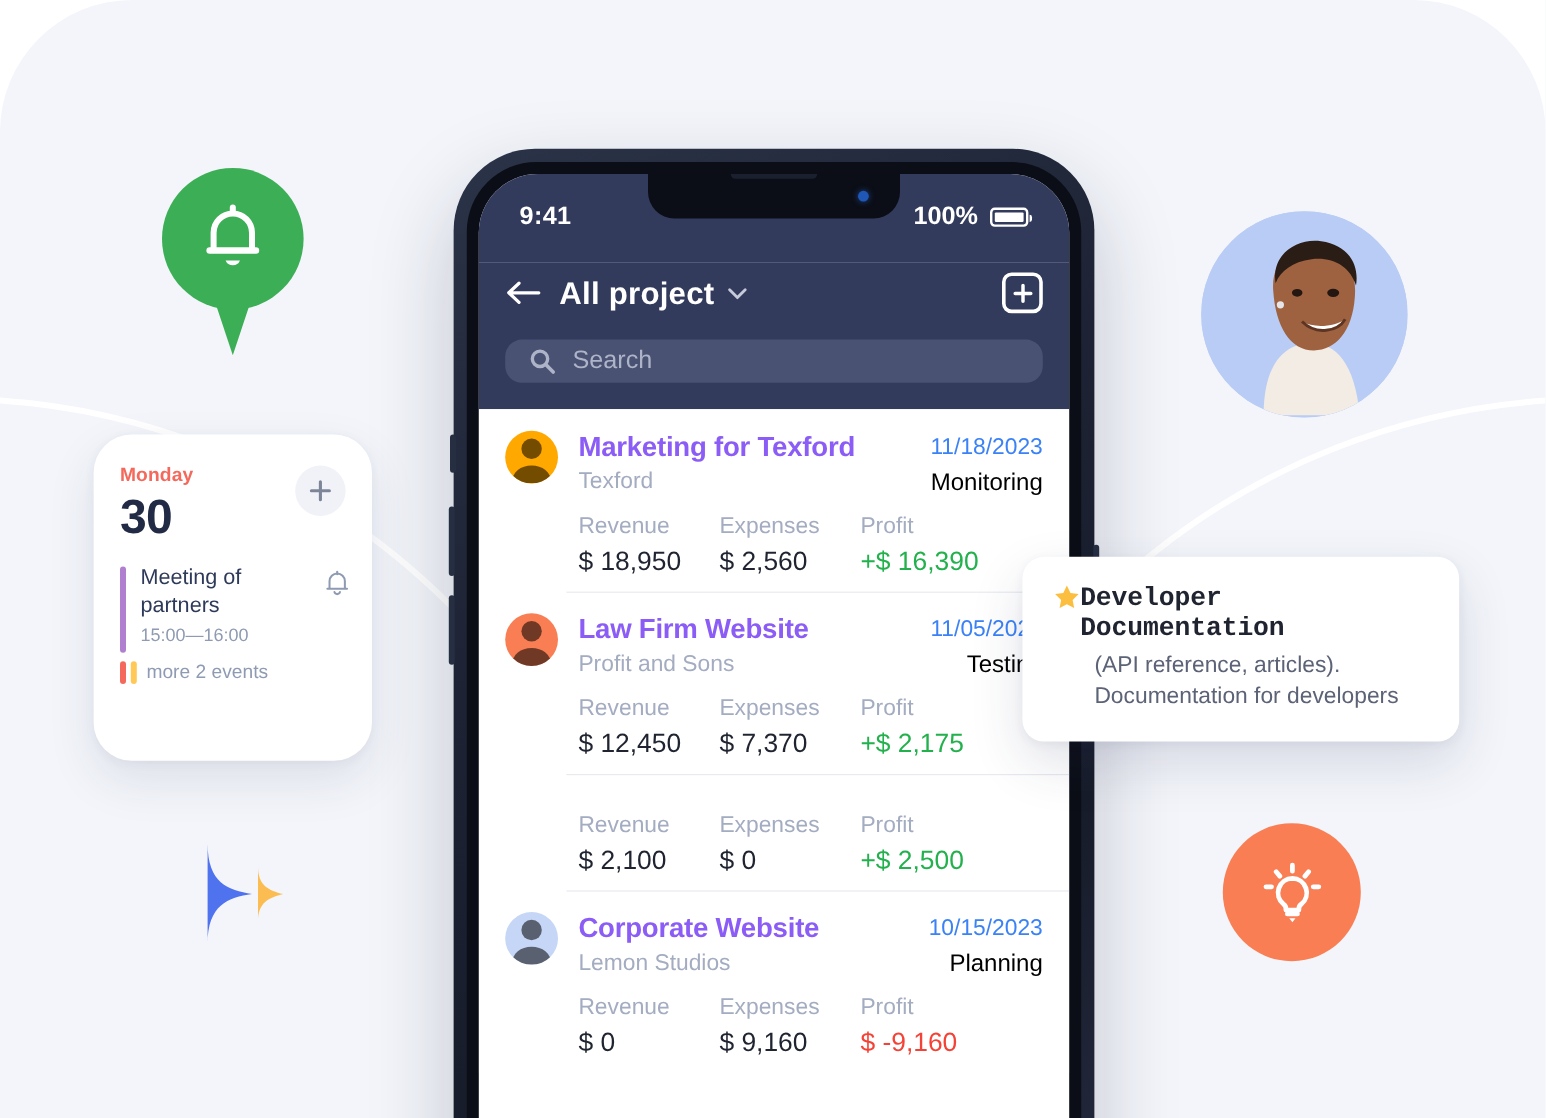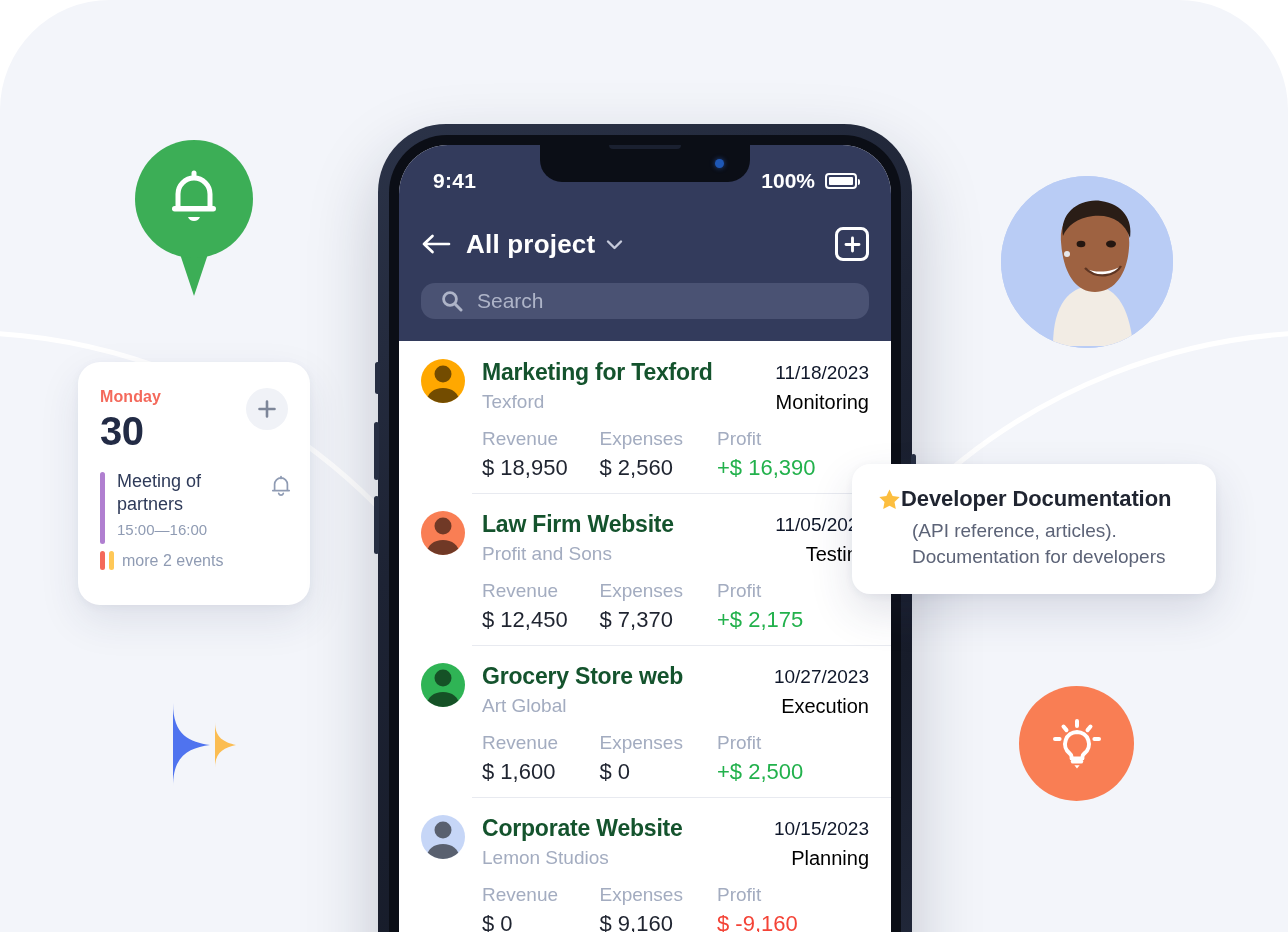--- a/index.html
+++ b/index.html
@@ -52,23 +52,23 @@
     margin-left:-26px;
     background:#3cae56;
     border-radius:0 0 50% 50% / 0 0 100% 100%;
     clip-path: polygon(0 0, 100% 0, 50% 100%);
   }
   #pin svg{ position:absolute; left:30px; top:27px; }
 
   
   #calendar{
     position:absolute; left:78px; top:362px;
-    width:232px; height:243px;
+    width:232px; height:272px;
     background:#ffffff;
-    border-radius:22px;
+    border-radius:32px;
     box-shadow:0 16px 40px rgba(40,50,90,.10), 0 2px 8px rgba(40,50,90,.05);
     padding:26px 22px 0 22px;
   }
   #calendar .dayname{
     color:#f4695b; font-size:16px; font-weight:bold; letter-spacing:.1px;
   }
   #calendar .daynum{
     color:#222b45; font-size:40px; font-weight:bold; line-height:46px;
     margin-top:2px; letter-spacing:-.5px;
   }
@@ -216,42 +216,42 @@
   .row + .row::before{
     content:""; position:absolute; left:73px; right:0; top:0;
     height:1px; background:#e8eaf0;
   }
   .rtop{ display:flex; align-items:flex-start; }
   .avatar{
     width:44px; height:44px; border-radius:50%;
     flex:0 0 44px; margin-right:17px; overflow:hidden; position:relative;
   }
   .rmid{ flex:1; min-width:0; }
-  .rname{ color:#14532d; font-size:23px; font-weight:bold; line-height:27px; letter-spacing:-.2px; }
+  .rname{ color:#8b5cf6; font-size:23px; font-weight:bold; line-height:27px; letter-spacing:-.2px; }
   .rclient{ color:#a3acc0; font-size:19px; margin-top:5px; }
   .rright{ text-align:right; flex:0 0 auto; padding-left:10px; }
-  .rdate{ color:#0f172a; font-size:19px; line-height:27px; }
+  .rdate{ color:#3b82f6; font-size:19px; line-height:27px; }
   .rstatus{ color:#000000; font-size:20px; margin-top:5px; }
   .metrics{ display:flex; margin-top:14px; padding-left:61px; }
   .metric{ flex:1; }
   .metric.m3{ flex:0 0 152px; }
   .mlabel{ color:#a3acc0; font-size:19px; }
   .mval{ color:#1f2430; font-size:22px; margin-top:5px; }
   .mval.pos{ color:#22b14c; }
   .mval.neg{ color:#f44336; }
 
   
   #tooltip{
     position:absolute; left:852px; top:464px;
     width:364px; min-height:130px;
     background:#ffffff; border-radius:18px;
     box-shadow:0 18px 44px rgba(40,50,90,.14), 0 2px 8px rgba(40,50,90,.06);
     padding:22px 26px 24px 26px;
   }
-  #tooltip .tt-head{ display:flex; align-items:center; gap:0; }
+  #tooltip .tt-head{ display:flex; align-items:flex-start; gap:0;font-family:Liberation Mono, monospace; }
   #tooltip .tt-title{ color:#1f2430; font-size:22px; font-weight:bold; letter-spacing:-.1px; }
   #tooltip .tt-body{ color:#5c6377; font-size:19px; line-height:26px; margin-top:6px; padding-left:34px; }
   #tooltip .tt-body span{ display:block; }
 </style>
 </head>
 <body>
 
 <div id="stage">
 
   <div class="arc arc-left"></div>
@@ -437,38 +437,24 @@
                   <div class="mlabel">Expenses</div>
                   <div class="mval">$ 7,370</div>
                 </div>
                 <div class="metric m3">
                   <div class="mlabel">Profit</div>
                   <div class="mval pos">+$ 2,175</div>
                 </div>
               </div>
             </div>
             <div class="row">
-              <div class="rtop">
-                <div class="avatar" style="background:#2fb455"><svg viewBox="0 0 44 44">
-                    <circle cx="22" cy="15" r="8.5" fill="rgba(0,0,0,.55)"></circle>
-                    <path d="M5 44c1-10 8-15 17-15s16 5 17 15z" fill="rgba(0,0,0,.55)"></path>
-                  </svg></div>
-                <div class="rmid">
-                  <div class="rname">Grocery Store web</div>
-                  <div class="rclient">Art Global</div>
-                </div>
-                <div class="rright">
-                  <div class="rdate">10/27/2023</div>
-                  <div class="rstatus">Execution</div>
-                </div>
-              </div>
               <div class="metrics">
                 <div class="metric">
                   <div class="mlabel">Revenue</div>
-                  <div class="mval">$ 1,600</div>
+                  <div class="mval">$ 2,100</div>
                 </div>
                 <div class="metric">
                   <div class="mlabel">Expenses</div>
                   <div class="mval">$ 0</div>
                 </div>
                 <div class="metric m3">
                   <div class="mlabel">Profit</div>
                   <div class="mval pos">+$ 2,500</div>
                 </div>
               </div>

